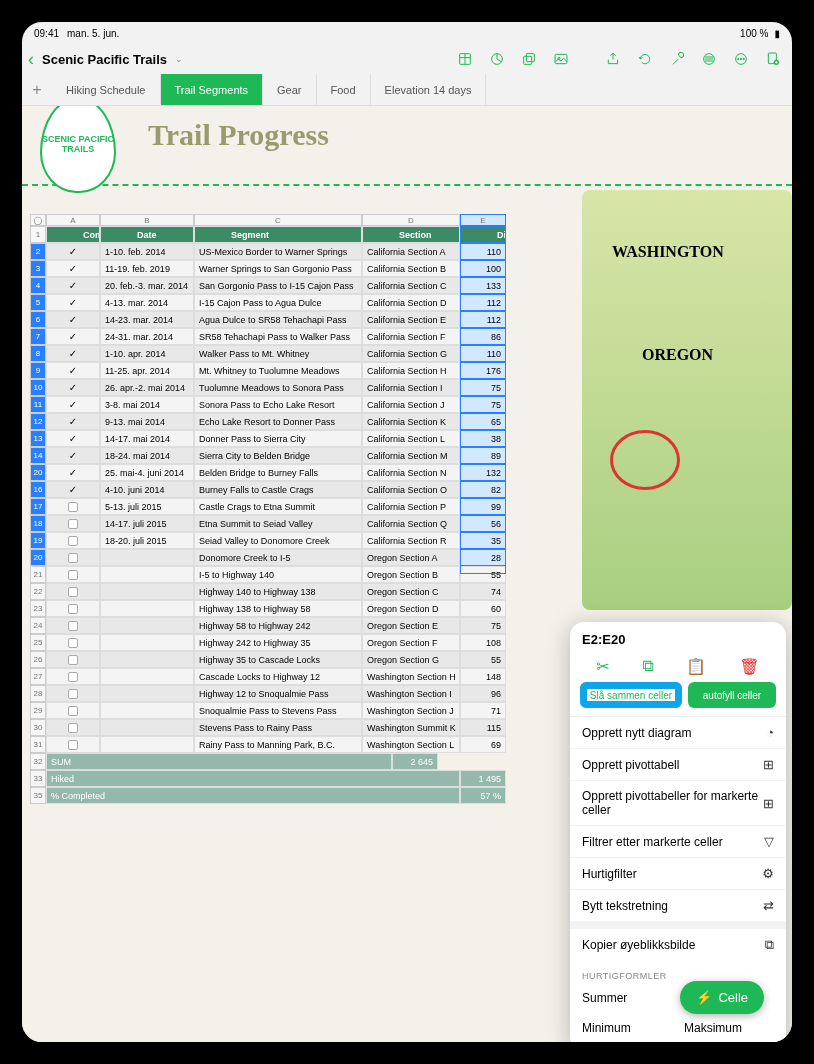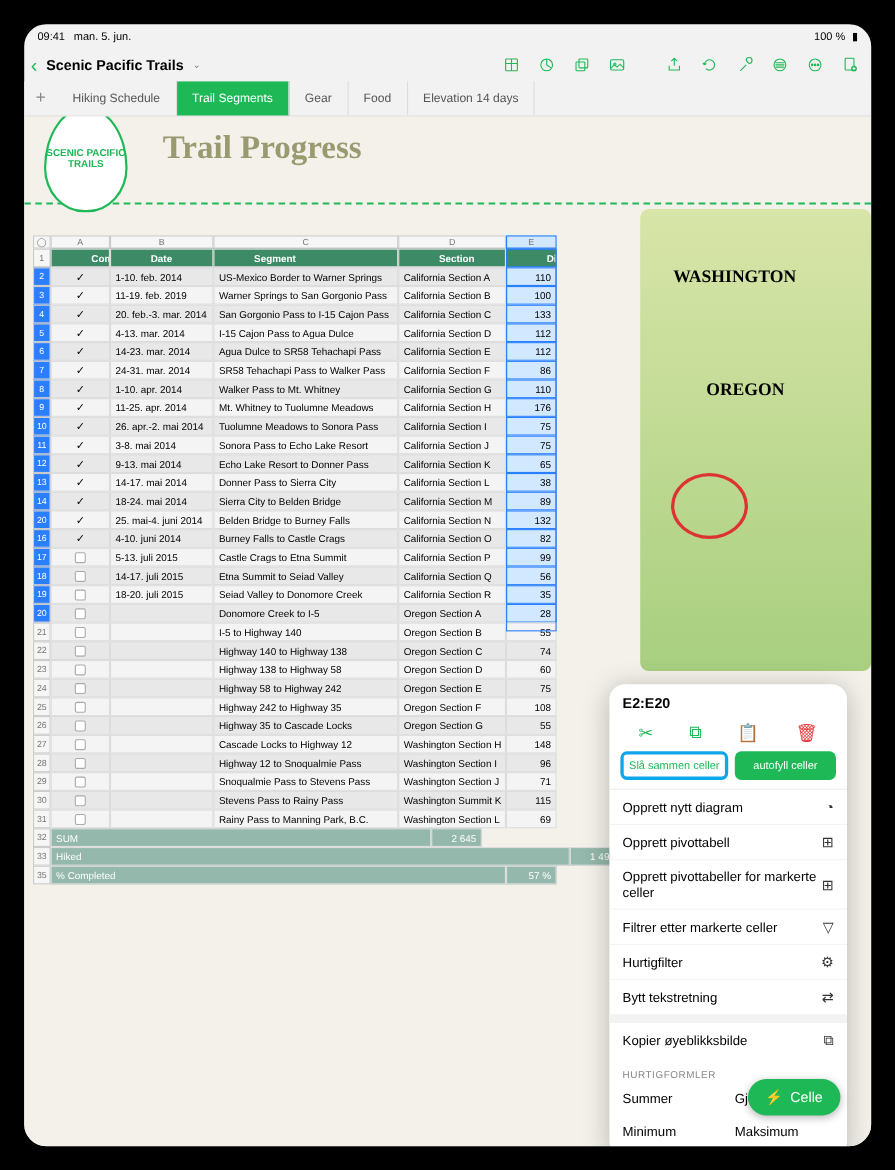--- a/index.html
+++ b/index.html
@@ -37,27 +37,27 @@
 .c.summary { background: #94b8ab !important; color: #fff; }
 .col-comp { width: 54px; }
 .col-date { width: 94px; }
 .col-seg { width: 168px; }
 .col-sec { width: 98px; }
 .col-dist { width: 46px; }
 .selected-col { background: #d2e8ff !important; border: 0.5px solid #2a7fff !important; }
 .selection-outline { position: absolute; left: 430px; top: 12px; width: 46px; height: 348px; border: 1.5px solid #2a7fff; pointer-events: none; }
 .map-image { position:absolute; right:0; top:84px; width:210px; height:420px; background: linear-gradient(#d8e5a8, #a8cf7f); border-radius: 8px; overflow:hidden; }
 .map-state { position:absolute; font-family: cursive; font-weight: bold; font-size: 16px; }
-.popover { position: absolute; right: 22px; top: 516px; width: 216px; background: #fff; border-radius: 14px; box-shadow: 0 4px 24px rgba(0,0,0,0.25); font-size: 12px; display: flex; flex-direction: column; padding-bottom: 8px;}
+.popover { position: absolute; right: 6px; top: 516px; width: 216px; background: #fff; border-radius: 14px; box-shadow: 0 4px 24px rgba(0,0,0,0.25); font-size: 12px; display: flex; flex-direction: column; padding-bottom: 8px;}
 .popover-hdr { font-weight:600; font-size: 13px; padding: 10px 12px 4px; }
 .popover-iconrow { display:flex; justify-content:space-around; padding: 6px 10px; }
 .popover-iconrow span { font-size: 16px; }
 .popover-primary { display:flex; gap:6px; padding: 0 10px 8px; border-bottom: 1px solid #eee;}
 .pbtn { flex:1; height: 26px; border-radius: 6px; font-size: 10px; display:flex; align-items:center; justify-content:center;}
-.pbtn.outline { border: 3px solid #0ea5e9; color: #1eb956; }
+.pbtn.outline { border: 7px solid #0ea5e9; color: #1eb956; }
 .pbtn.fill { background: #1eb956; color: #fff; }
 .menu-item { display:flex; justify-content:space-between; align-items:center; padding: 8px 12px; font-size: 12px; border-bottom: 1px solid #f3f3f3;}
 .menu-item:last-child { border-bottom: none; }
 .menu-item .micon { font-size: 13px; color:#333;}
 .section-label { padding: 10px 12px 2px; font-size:9px; color:#888; letter-spacing:0.5px;}
 .formula-grid { display:flex; flex-wrap:wrap; padding: 0 6px; }
 .formula-grid div { width: 50%; padding: 8px 6px; font-size: 12px; }
 .celle-btn { position: absolute; right: 28px; bottom: 28px; background: #1eb956; color:#fff; border-radius: 20px; padding: 9px 16px; font-size: 13px; font-weight:500; display:flex; align-items:center; gap:6px; box-shadow: 0 2px 8px rgba(0,0,0,0.3);}
 .check { color:#000; font-size: 10px; }
 .emptycheck { width:10px; height:10px; border:1px solid #aaa; border-radius:2px; background:#fff;}
@@ -506,21 +506,21 @@
             <div class="c col-sec">Washington Section L</div>
             <div class="c col-dist right">69</div>
           </div>
           <div class="row">
             <div class="rownum">32</div>
             <div class="c summary" style="width: 346px; flex-shrink: 0; justify-content: flex-start;">SUM</div>
             <div class="c col-dist summary right">2 645</div>
           </div>
           <div class="row">
             <div class="rownum">33</div>
-            <div class="c summary" style="width: 472px; flex-shrink: 0; justify-content: flex-start;">Hiked</div>
+            <div class="c summary" style="width: 414px; flex-shrink: 0; justify-content: flex-start;">Hiked</div>
             <div class="c col-dist summary right">1 495</div>
           </div>
           <div class="row">
             <div class="rownum">35</div>
             <div class="c summary" style="width: 414px; flex-shrink: 0; justify-content: flex-start;">% Completed</div>
             <div class="c col-dist summary right">57 %</div>
           </div>
         </div>
       <div class="selection-outline"></div>
     </div>

